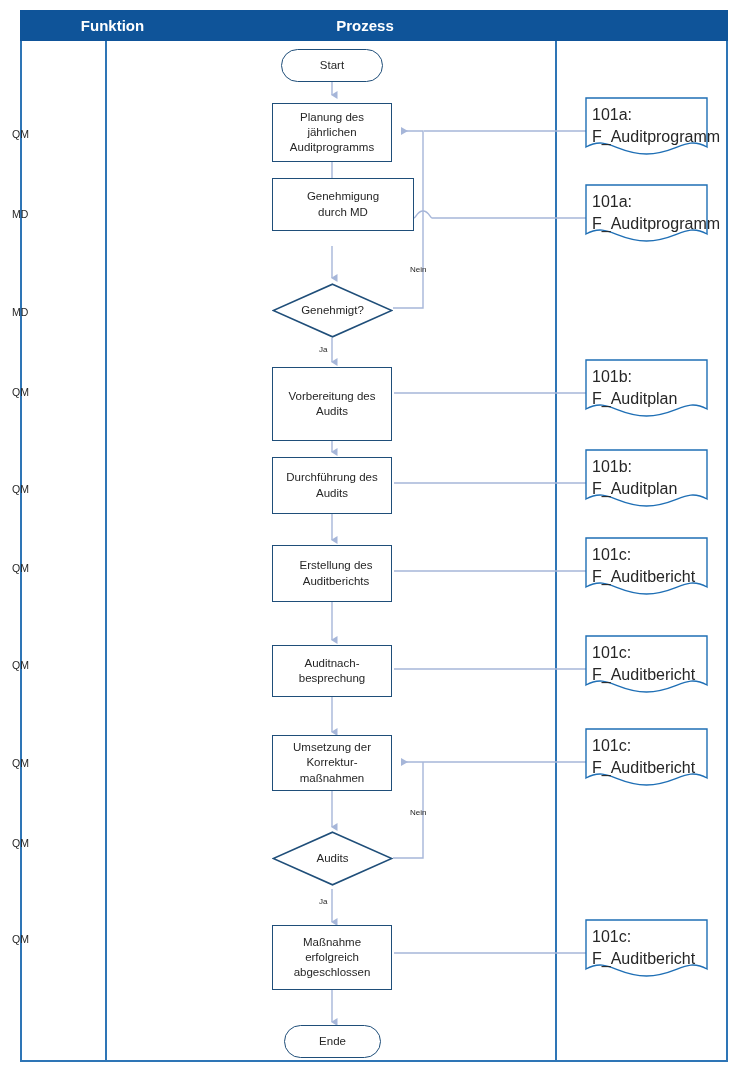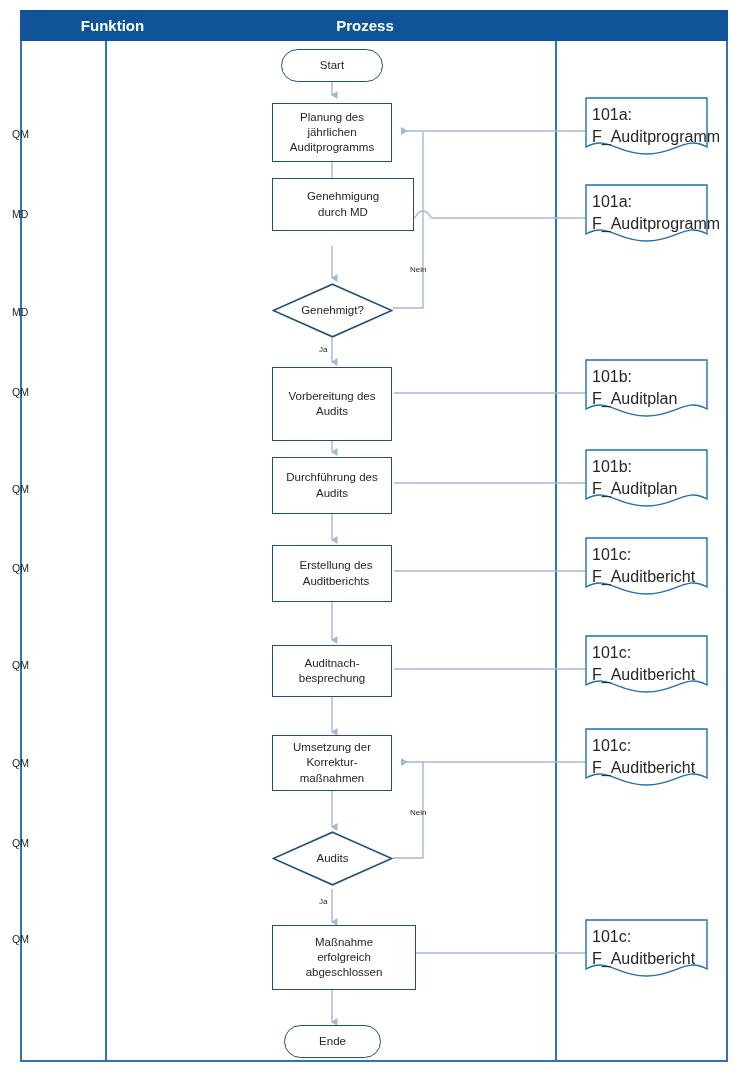--- a/index.html
+++ b/index.html
@@ -261,21 +261,21 @@
     <span>Auditnach-<br>besprechung</span>
   </div>
 
   <div class="node decision" style="left:272px; top:831px; width:121px; height:55px;">
     <svg class="decision-svg" width="121" height="55" viewBox="0 0 121 55">
       <polygon points="60.5,1.2 119.8,27.5 60.5,53.8 1.2,27.5" fill="#ffffff" stroke="#1F4E79" stroke-width="1.6"></polygon>
     </svg>
     <span class="decision-label">Audits</span>
   </div>
 
-  <div class="node process" style="left:272px; top:925px; width:144px; height:65px;">
+  <div class="node process" style="left:272px; top:925px; width:120px; height:65px;">
     <span>Maßnahme<br>erfolgreich<br>abgeschlossen</span>
   </div>
 
   <div class="node terminator" style="left:284px; top:1025px; width:97px; height:33px;">
     <span>Ende</span>
   </div>
 
   <div class="branch-label" style="left:410px; top:265px;">Nein</div>
   <div class="branch-label" style="left:319px; top:345px;">Ja</div>
   <div class="branch-label" style="left:410px; top:808px;">Nein</div>

